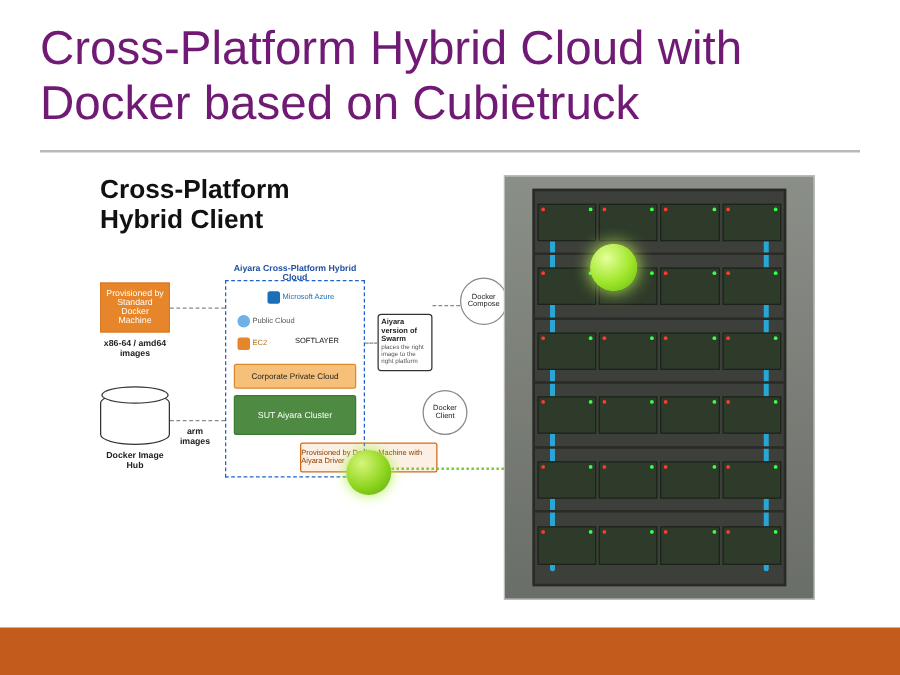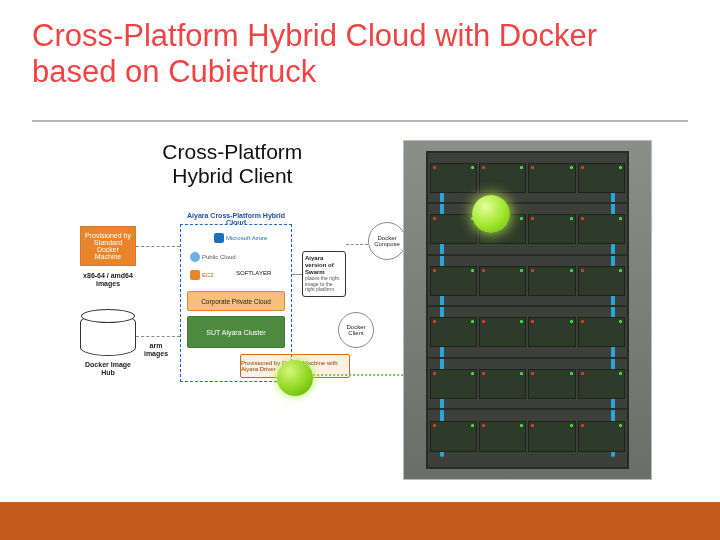--- a/index.html
+++ b/index.html
@@ -1,26 +1,26 @@
 <!DOCTYPE html>
 <html><head>
 <meta charset="utf-8">
 <style>
   * { box-sizing: border-box; margin: 0; padding: 0; }
   html, body { width: 720px; height: 540px; font-family: "Segoe UI Light", "Segoe UI", Arial, sans-serif; background: #fff; overflow: hidden; }
   .slide { width: 720px; height: 540px; position: relative; background: #fff; }
-  .title { position: absolute; left: 32px; top: 18px; right: 32px; font-size: 31px; font-weight: 300; color: #ef4444; line-height: 1.15; }
+  .title { position: absolute; left: 32px; top: 18px; right: 32px; font-size: 38px; font-weight: 300; color: #701a75; line-height: 1.15; }
   .title-underline { position: absolute; left: 32px; right: 32px; top: 120px; height: 2px; background: #b9b9b9; }
   .bottom-bar { position: absolute; left: 0; right: 0; bottom: 0; height: 38px; background: #c25b1c; }
   .content { position: absolute; left: 80px; right: 68px; top: 140px; bottom: 60px; display: flex; gap: 18px; }
   .diagram-col { flex: 1.1; position: relative; }
   .image-col { flex: 0.9; position: relative; }
 
   
-  .diagram-title { text-align: center; font-size: 21px; font-weight: 400; line-height: 1.15; color: #111; }
+  .diagram-title { text-align: left; font-size: 21px; font-weight: 700; line-height: 1.15; color: #111; }
   .diagram-body { position: relative; width: 100%; height: 270px; margin-top: 8px; font-size: 7px; color: #222; }
 
   .box { position: absolute; border: 1px solid #888; background: #fff; text-align: center; display: flex; flex-direction: column; align-items: center; justify-content: center; padding: 2px; }
   .label { position: absolute; text-align: center; line-height: 1.1; }
 
   
   .box-dm { left: 0; top: 30px; width: 56px; height: 40px; border-color: #d87a2d; background: #e6852a; color: #fff; }
   .lbl-x86 { left: 0; top: 76px; width: 56px; font-weight: 600; }
 
   

